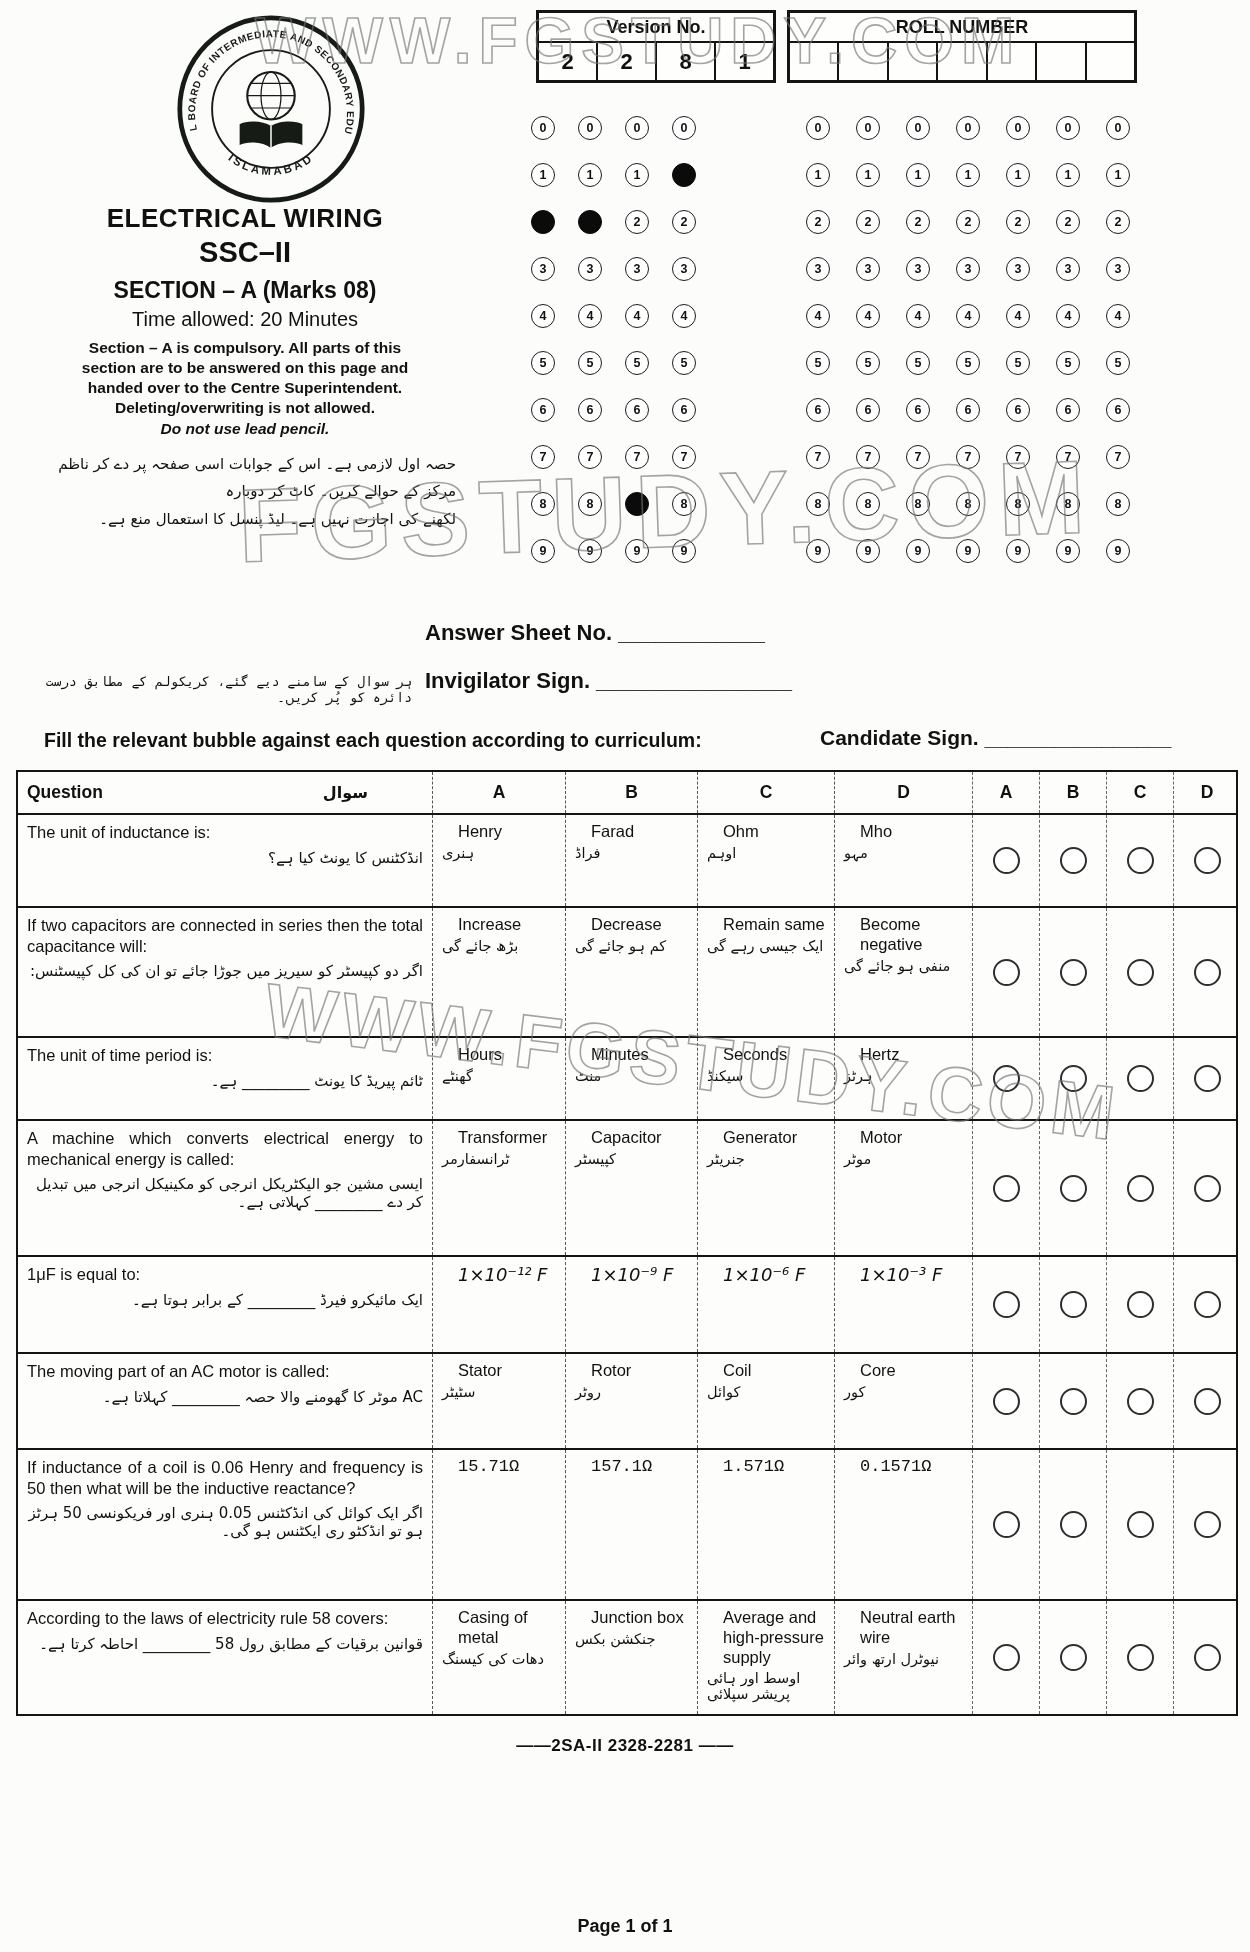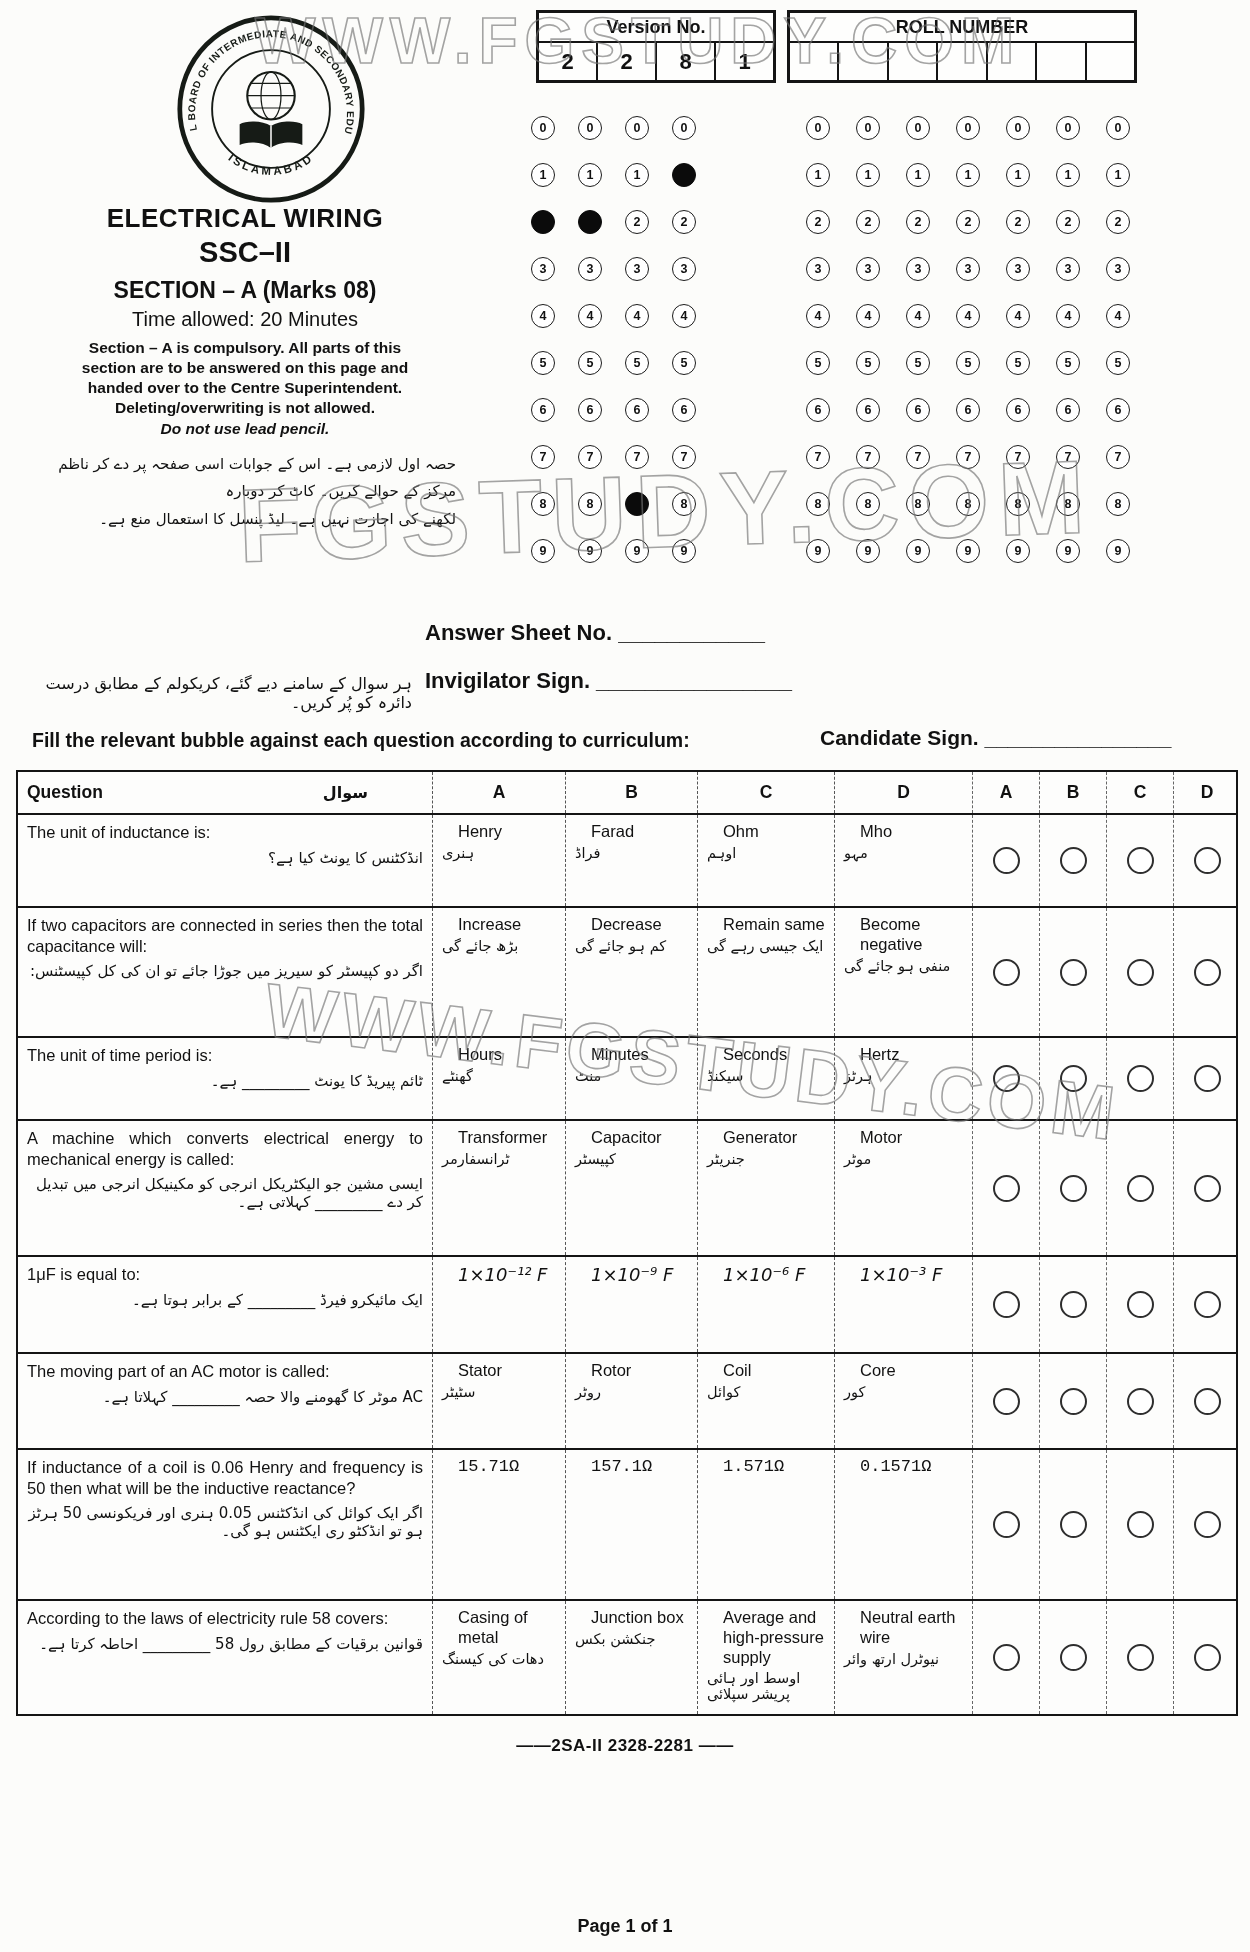--- a/index.html
+++ b/index.html
@@ -46,23 +46,23 @@
   .title    { font-size:26px; font-weight:bold; letter-spacing:.5px; }
   .subtitle { font-size:29px; font-weight:bold; margin-top:2px; }
   .section-line { font-size:23px; font-weight:bold; margin-top:8px; }
   .time-line    { font-size:20px; margin-top:4px; }
   .instr { font-size:15.5px; font-weight:bold; margin-top:7px; line-height:1.3; }
   .no-pencil { font-size:15.5px; font-weight:bold; font-style:italic; }
   .urdu-notes { margin-top:12px; font-size:15px; line-height:1.85; text-align:right; }
 
   
   .answer-sheet { position:absolute; left:425px; top:620px; font-size:22px; font-weight:bold; z-index:7; }
-  .invig-urdu   { position:absolute; left:30px;  top:674px; width:382px; font-size:16px; text-align:right; z-index:2; }
+  .invig-urdu   { position:absolute; left:30px;  top:674px; width:382px; font-size:13px; text-align:right; z-index:2;font-family:Liberation Mono, monospace; }
   .invig-label  { position:absolute; left:425px; top:668px; font-size:22px; font-weight:bold; z-index:2; }
-  .fill-instr   { position:absolute; left:32px;  top:729px; font-size:19.5px; font-weight:bold; z-index:2; }
+  .fill-instr   { position:absolute; left:44px;  top:729px; font-size:19.5px; font-weight:bold; z-index:2; }
   .candidate    { position:absolute; left:820px; top:726px; font-size:21px; font-weight:bold; z-index:2; }
 
   
   .qtable { position:absolute; left:16px; top:770px; width:1222px;
             border:2.5px solid #141414; background:rgba(255,255,255,.35); z-index:1; }
   .t-head, .t-row { display:grid;
       grid-template-columns:414px 133px 132px 137px 138px repeat(4,67px); }
   .t-head { border-bottom:2.5px solid #141414; height:43px; }
   .t-head .cell { display:flex; align-items:center; justify-content:center;
       font-size:17.5px; font-weight:bold; }

